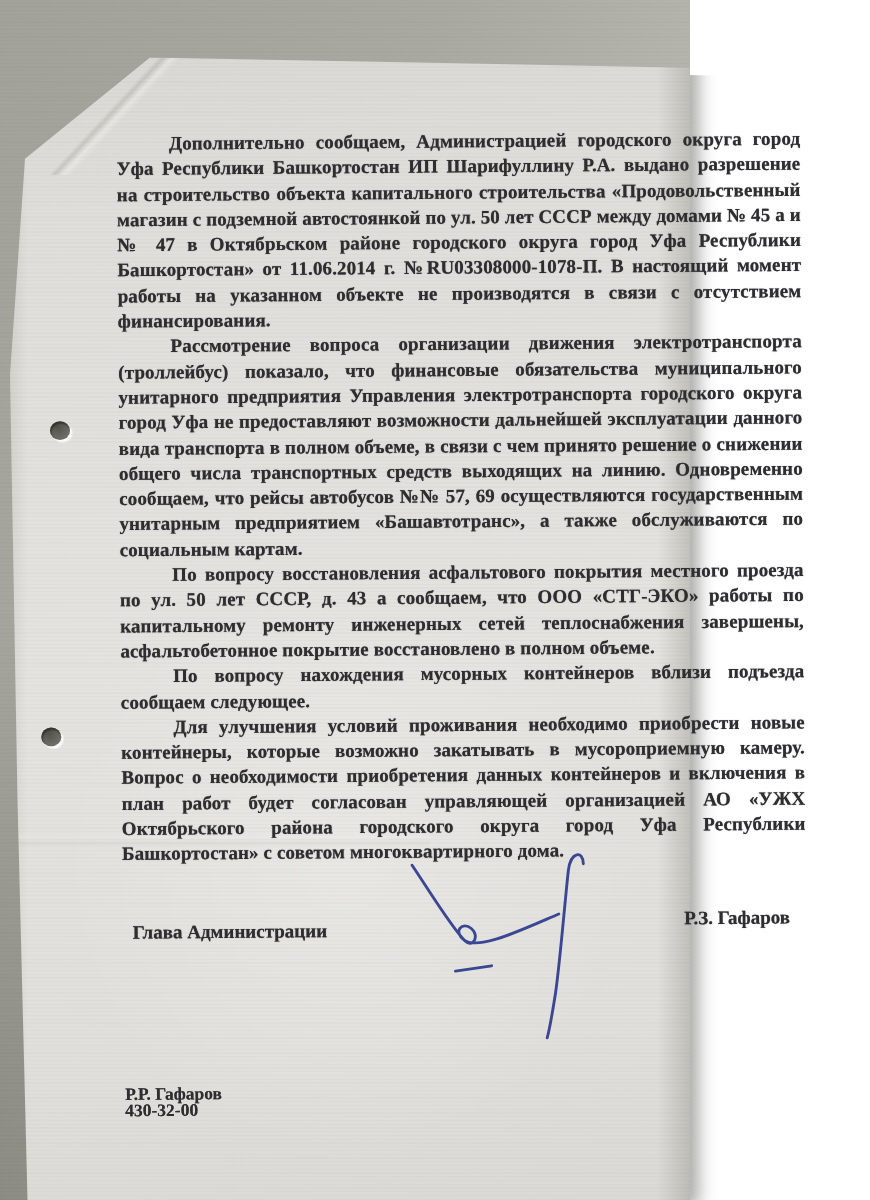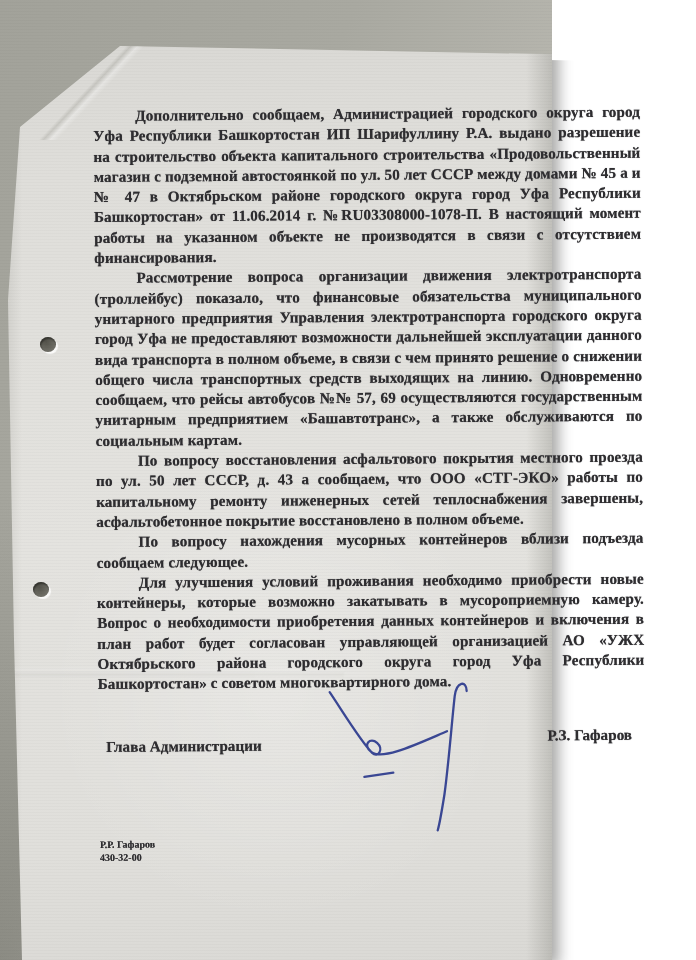--- a/index.html
+++ b/index.html
@@ -68,22 +68,22 @@
     position:absolute;left:104px;top:736px;width:526px;
     display:flex;justify-content:space-between;align-items:flex-start;
     font-size:15.2px;font-weight:bold;
     text-shadow:0 0 .7px rgba(46,45,48,.75);
   }
   .sig-row .sig-name{margin-top:-8px;}
   .signature-svg{
     position:absolute;left:318px;top:676px;width:170px;height:164px;
   }
   .footer{
-    position:absolute;left:97px;top:836px;
-    font-size:10px;line-height:13px;font-weight:bold;
+    position:absolute;left:97px;top:868px;
+    font-size:14px;line-height:13px;font-weight:bold;
     text-shadow:0 0 .5px rgba(46,45,48,.7);
   }
   .noise{
     position:absolute;inset:0;pointer-events:none;opacity:.05;
     background:repeating-linear-gradient(0deg, rgba(0,0,0,.4) 0 1px, transparent 1px 3px);
   }
 </style>
 </head>
 <body>
 

